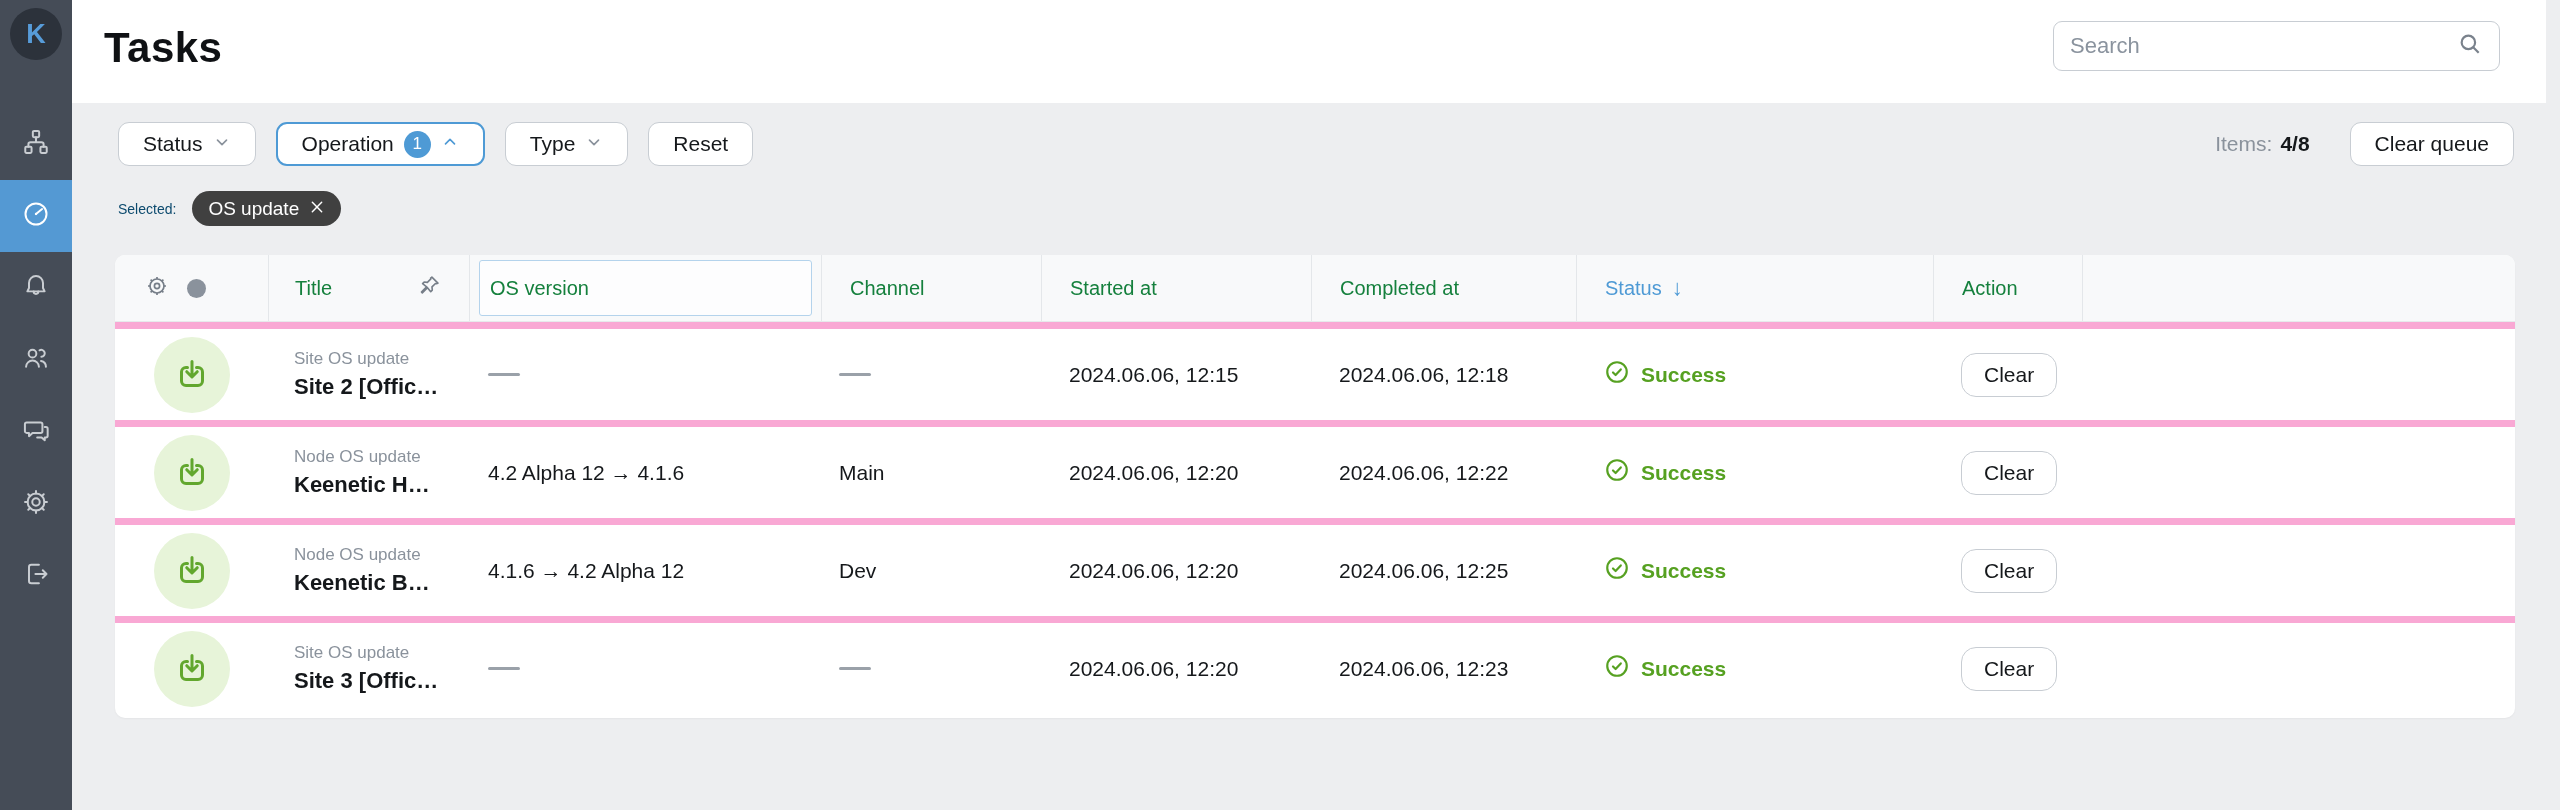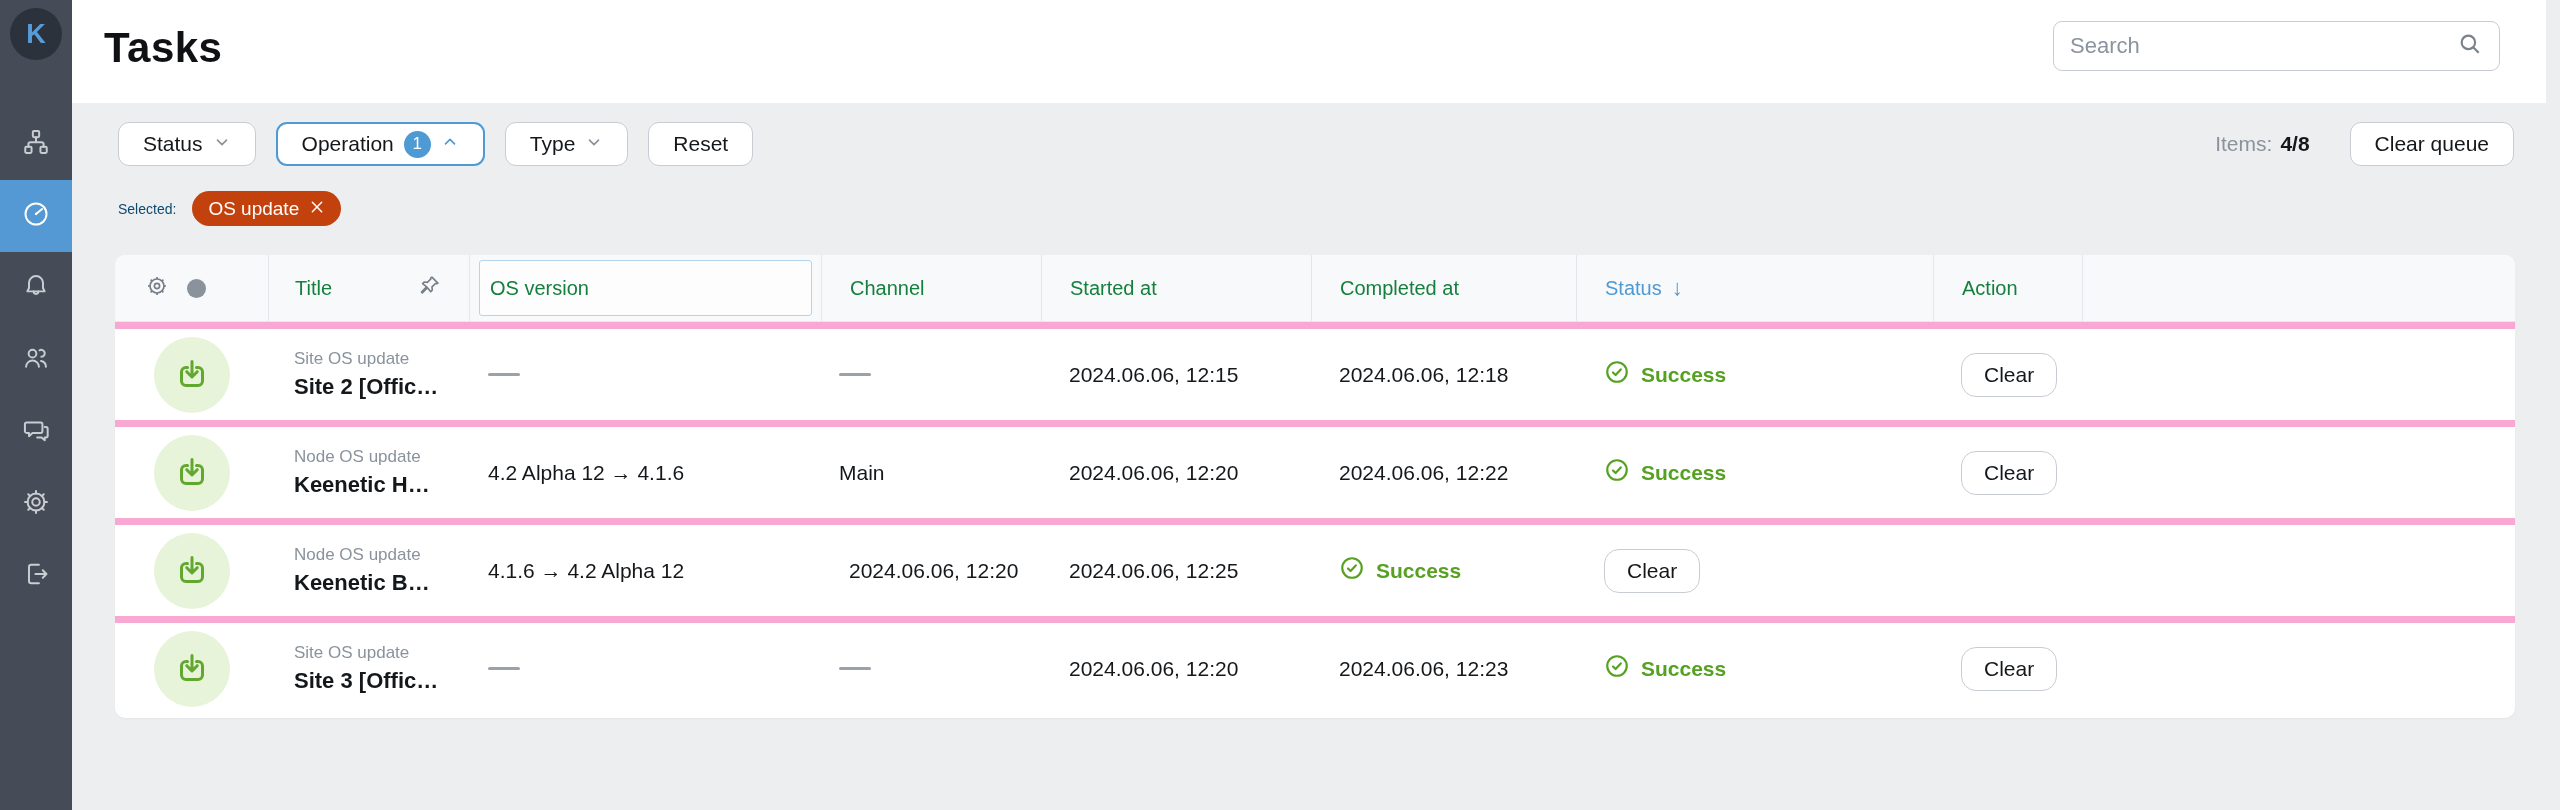--- a/index.html
+++ b/index.html
@@ -42,21 +42,21 @@
   .fbtn.active svg { stroke:#4E9AD5; }
   .badge { width:27px; height:27px; border-radius:50%; background:#4E9AD5; color:#fff;
            display:flex; align-items:center; justify-content:center; font-size:17px; }
   .filter-right { margin-left:auto; display:flex; align-items:center; }
   .items-label { font-size:21px; color:#8A929C; }
   .items-value { font-size:21px; font-weight:bold; color:#15181B; margin-left:8px; }
   .clear-queue { margin-left:40px; }
   
   .selected-row { position:absolute; left:46px; top:88px; display:flex; align-items:center; }
   .selected-label { font-size:14px; color:#0c4a6e; }
-  .chip { margin-left:16px; height:35px; background:#c2410c; border-radius:18px; display:flex; align-items:center;
+  .chip { margin-left:16px; height:35px; background:#404040; border-radius:18px; display:flex; align-items:center;
           padding:0 16px; color:#fff; font-size:19px; cursor:pointer; }
   .chip svg { margin-left:10px; stroke:#fff; stroke-width:2.2; stroke-linecap:round; }
   
   .card { position:absolute; left:43px; top:152px; width:2400px; height:463px; background:#fff;
           border-radius:10px; overflow:hidden; box-shadow:0 1px 2px rgba(0,0,0,.04); }
   .tgrid { display:grid; grid-template-columns:153px 201px 352px 220px 270px 265px 357px 149px auto; }
   .thead { height:67px; background:#F8F9FA; border-bottom:1px solid #E7EAEC; }
   .th { display:flex; align-items:center; font-size:20px; color:#15803d; border-left:1px solid #E4E7EA; padding-left:28px; }
   .th:first-child { border-left:none; padding-left:30px; }
   .th svg { flex:none; }
@@ -334,20 +334,21 @@
               <path d="M9 7H8a3 3 0 0 0-3 3v6a3 3 0 0 0 3 3h8a3 3 0 0 0 3-3v-6a3 3 0 0 0-3-3h-1"></path>
               <path d="M12 3v10M8.5 9.8L12 13.3l3.5-3.5"></path>
             </svg>
         </span>
       </div>
       <div class="td td-title">
         <span class="task-type">Node OS update</span>
         <span class="task-name">Keenetic B…</span>
       </div>
       <div class="td td-os">4.1.6 → 4.2 Alpha 12</div>
+      <div class="td td-channel">Dev</div>
       <div class="td">2024.06.06, 12:20</div>
       <div class="td">2024.06.06, 12:25</div>
       <div class="td td-status">
         <span><svg width="26" height="26" viewBox="0 0 24 24">
               <circle cx="12" cy="12" r="9"></circle>
               <path d="M8.3 12.4l2.4 2.4 4.8-5.2"></path>
             </svg></span>
         <span>Success</span>
       </div>
       <div class="td">

